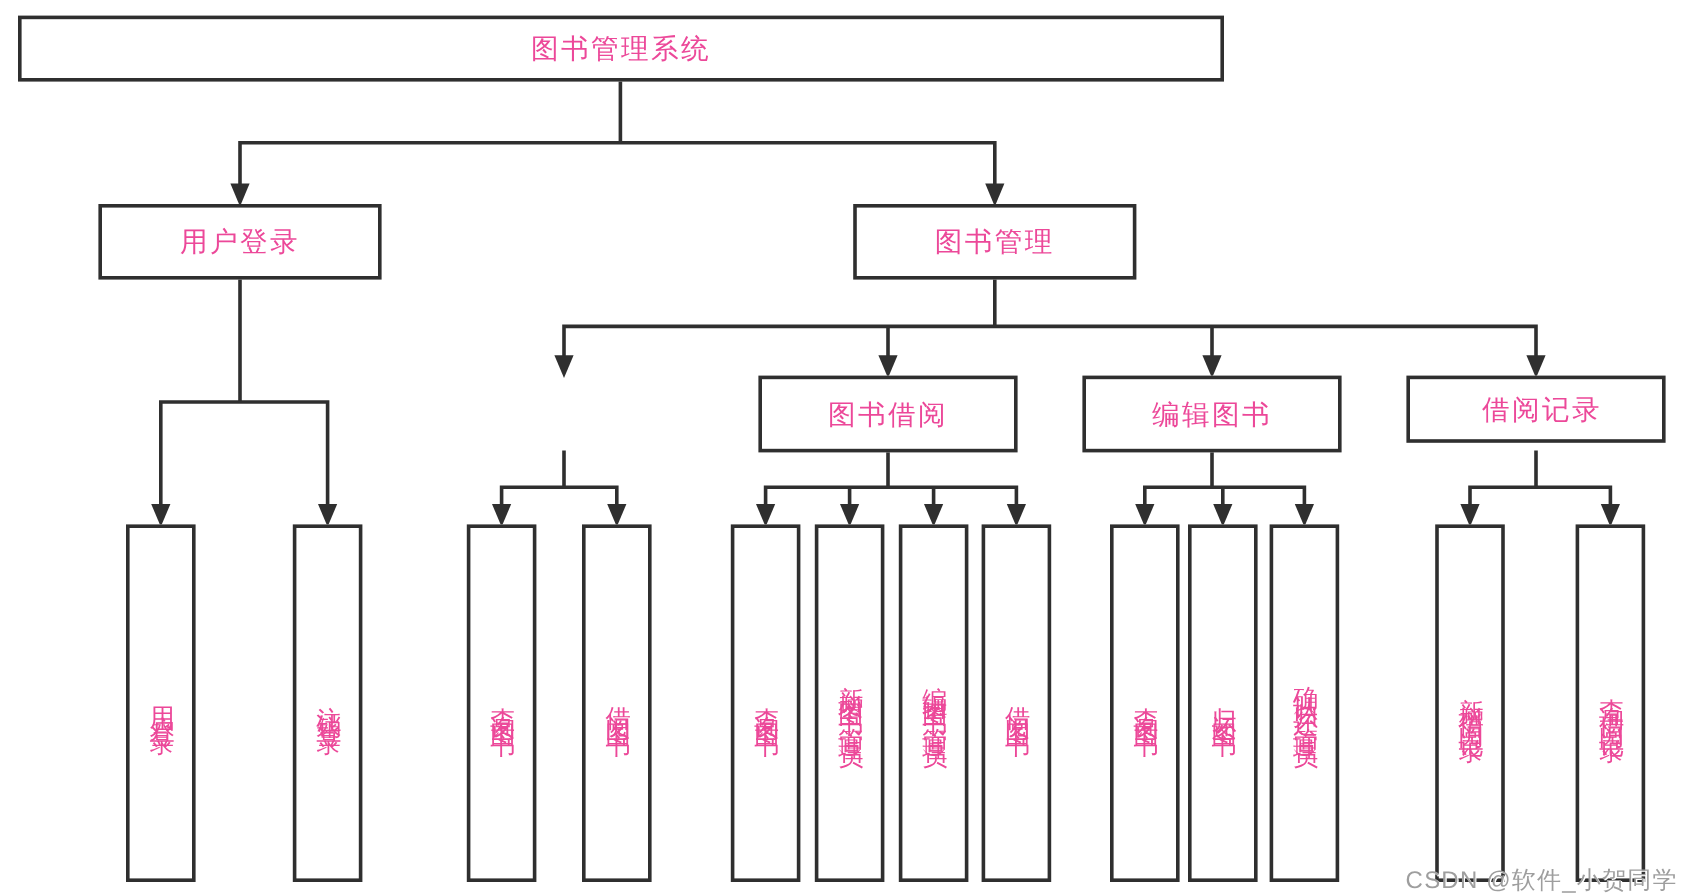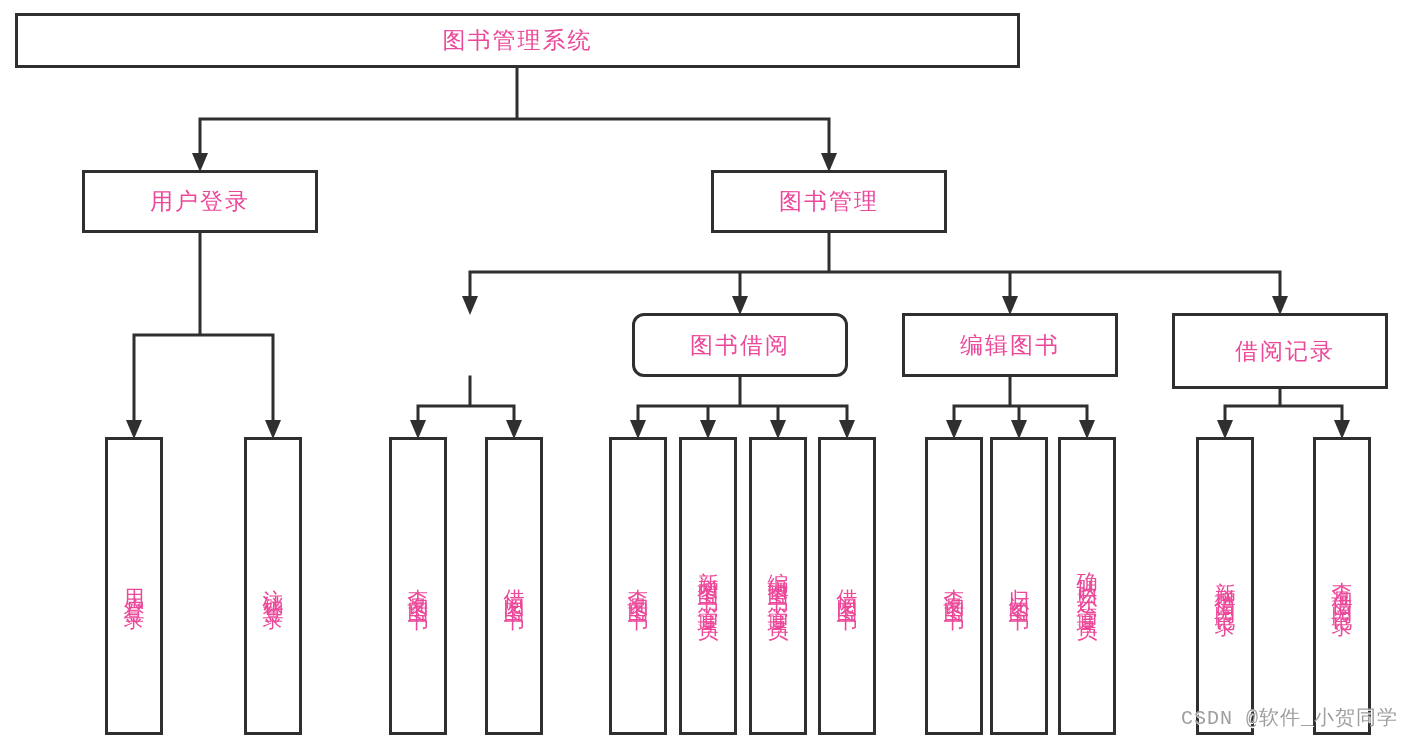--- a/index.html
+++ b/index.html
@@ -15,24 +15,23 @@
     display:flex; align-items:center; justify-content:center;
     color:#ec4899; font-size:23px; letter-spacing:2px;
     z-index:2; white-space:nowrap;
   }
   .vbox {
     writing-mode:vertical-rl;
     font-size:21px; letter-spacing:7px;
     white-space:normal;
   }
   .watermark {
-    position:absolute; right:7px; bottom:16px; z-index:5;
+    position:absolute; right:7px; bottom:0; z-index:5;
     font-size:20px; color:#9e9e9e; letter-spacing:1px;
     text-shadow:1px 1px 0 #ffffff;
-    font-family:Liberation Mono, monospace;
   }
 </style>
 </head>
 <body>
 
 <div class="canvas">
 
   <svg class="connectors" width="1405" height="747" viewBox="0 0 1405 747">
     <g stroke="#2f2f2f" stroke-width="3" fill="none" stroke-linecap="square">
       <path d="M517 68 V119 M200 119 H829 M200 119 V156 M829 119 V156"></path>
@@ -64,23 +63,23 @@
       <polygon points="1217,420 1233,420 1225,439"></polygon>
       <polygon points="1334,420 1350,420 1342,439"></polygon>
     </g>
   </svg>
 
   <div class="box" style="left:15px; top:13px; width:1005px; height:55px;">图书管理系统</div>
 
   <div class="box" style="left:82px; top:170px; width:236px; height:63px;">用户登录</div>
   <div class="box" style="left:711px; top:170px; width:236px; height:63px;">图书管理</div>
 
-  <div class="box" style="left:632px; top:313px; width:216px; height:64px;border-radius:12px;">图书借阅</div>
+  <div class="box" style="left:632px; top:313px; width:216px; height:64px;">图书借阅</div>
   <div class="box" style="left:902px; top:313px; width:216px; height:64px;">编辑图书</div>
-  <div class="box" style="left:1172px; top:313px; width:216px; height:76px;padding-left:10px;">借阅记录</div>
+  <div class="box" style="left:1172px; top:313px; width:216px; height:56px;padding-left:10px;">借阅记录</div>
 
   <div class="box vbox" style="left:105px; top:437px; width:58px; height:298px;">用户登录</div>
   <div class="box vbox" style="left:244px; top:437px; width:58px; height:298px;">注销登录</div>
 
   <div class="box vbox" style="left:389px; top:437px; width:58px; height:298px;">查询图书</div>
   <div class="box vbox" style="left:485px; top:437px; width:58px; height:298px;">借阅图书</div>
 
   <div class="box vbox" style="left:609px; top:437px; width:58px; height:298px;">查询图书</div>
   <div class="box vbox" style="left:679px; top:437px; width:58px; height:298px;">新增图书（管理员）</div>
   <div class="box vbox" style="left:749px; top:437px; width:58px; height:298px;">编辑图书（管理员）</div>

